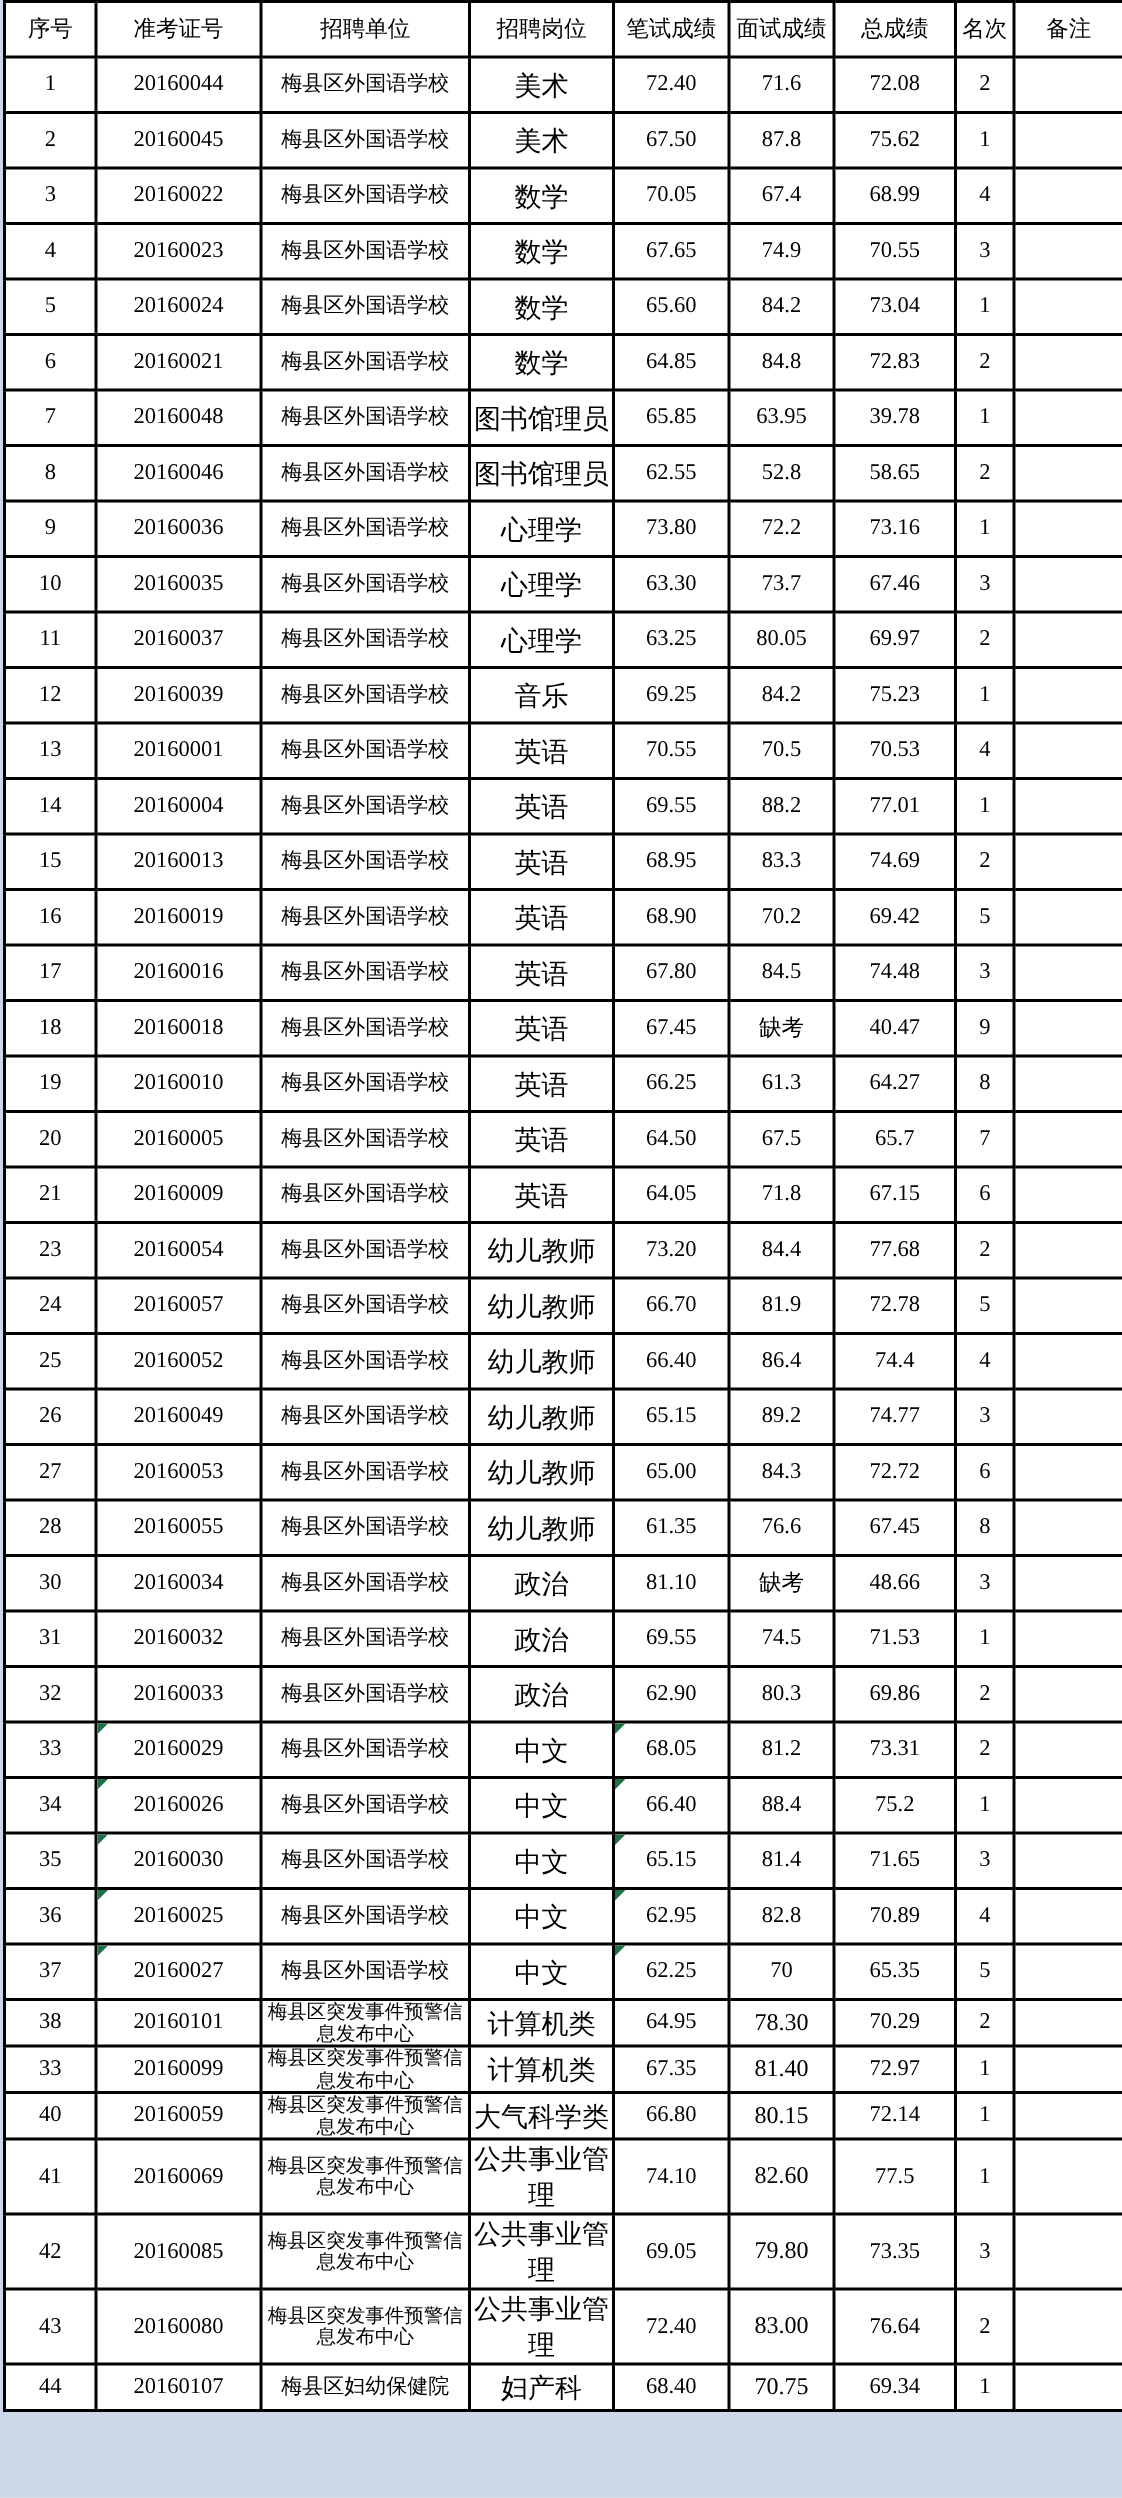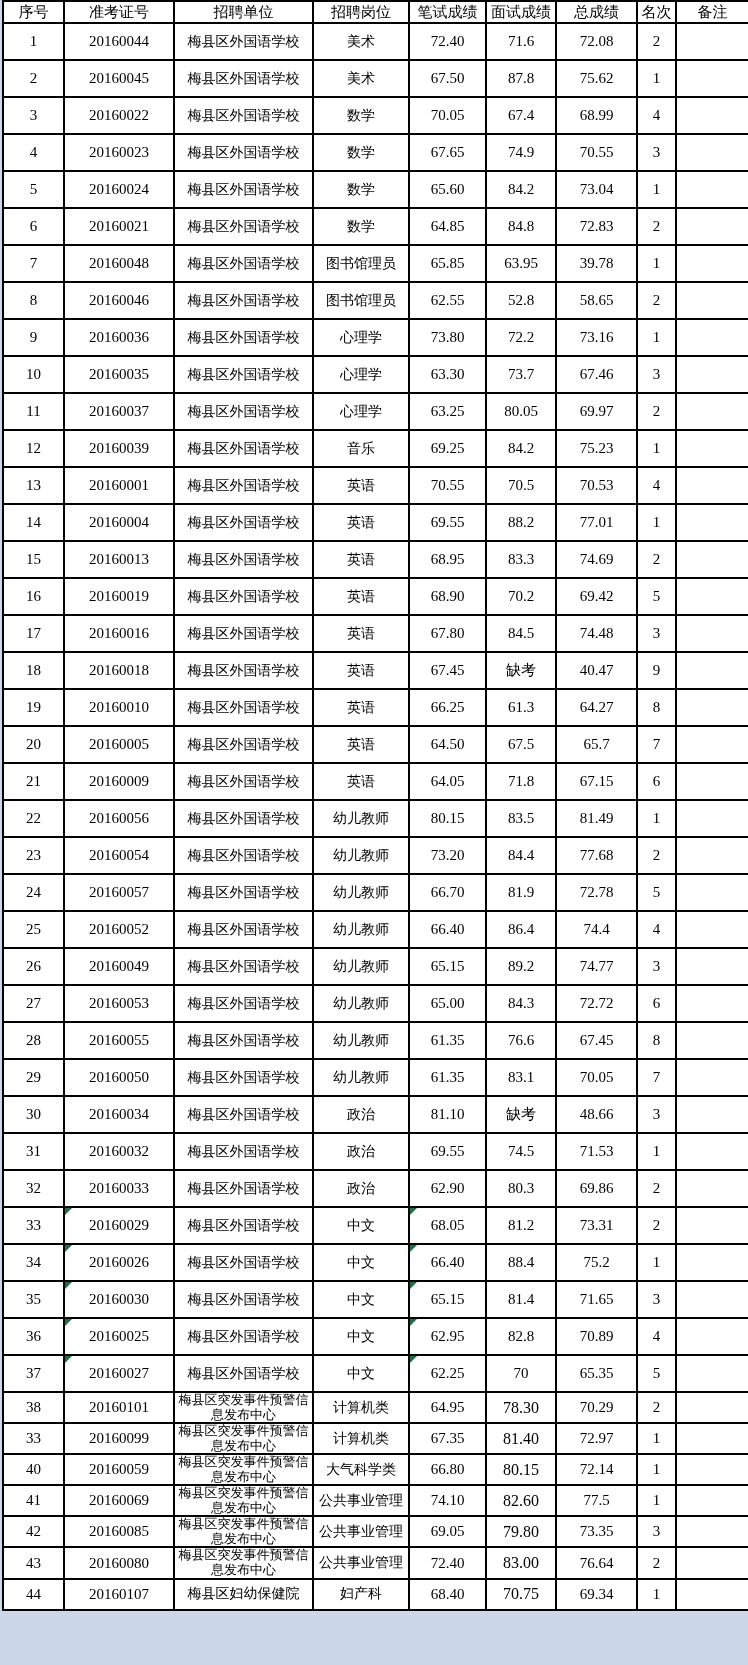--- a/index.html
+++ b/index.html
@@ -21,27 +21,27 @@
     border: 2px solid #000000;
     text-align: center;
     vertical-align: middle;
     padding: 0;
     position: relative;
     color: #000000;
     font-weight: normal;
     font-size: 15px;
     overflow: hidden;
   }
-  thead tr { height: 22px; }
+  thead tr { height: 37px; }
   tr.r-std  { height: 37px; }
   tr.r-tall { height: 28px; font-family: Liberation Serif, serif; }
   tr.r-last { height: 31px; padding-left: 24px; }
   td.unit-cell { font-size: 14px; line-height: 1.12; padding: 0 1px; }
   tr.r-tall td.unit-cell { font-size: 13px; }
-  td.pos-cell { font-size: 14px; }
+  td.pos-cell { font-size: 18px; }
   td.small-num { font-size: 16px; }
   .cell-value { display: inline; }
   .gtri {
     position: absolute;
     top: 0; left: 0;
     width: 0; height: 0;
     border-top: 7px solid #1e7145;
     border-right: 7px solid transparent;
   }
 </style>
@@ -299,31 +299,20 @@
         <td><span class="cell-value">20160009</span></td>
         <td class="unit-cell"><span class="cell-value">梅县区外国语学校</span></td>
         <td class="pos-cell"><span class="cell-value">英语</span></td>
         <td><span class="cell-value">64.05</span></td>
         <td><span class="cell-value">71.8</span></td>
         <td><span class="cell-value">67.15</span></td>
         <td><span class="cell-value">6</span></td>
         <td><span class="cell-value"></span></td>
       </tr>
       <tr class="r-std">
-        <td><span class="cell-value">22</span></td>
-        <td><span class="cell-value">20160056</span></td>
-        <td class="unit-cell"><span class="cell-value">梅县区外国语学校</span></td>
-        <td class="pos-cell"><span class="cell-value">幼儿教师</span></td>
-        <td><span class="cell-value">80.15</span></td>
-        <td><span class="cell-value">83.5</span></td>
-        <td><span class="cell-value">81.49</span></td>
-        <td><span class="cell-value">1</span></td>
-        <td><span class="cell-value"></span></td>
-      </tr>
-      <tr class="r-std">
         <td><span class="cell-value">23</span></td>
         <td><span class="cell-value">20160054</span></td>
         <td class="unit-cell"><span class="cell-value">梅县区外国语学校</span></td>
         <td class="pos-cell"><span class="cell-value">幼儿教师</span></td>
         <td><span class="cell-value">73.20</span></td>
         <td><span class="cell-value">84.4</span></td>
         <td><span class="cell-value">77.68</span></td>
         <td><span class="cell-value">2</span></td>
         <td><span class="cell-value"></span></td>
       </tr>
@@ -373,31 +362,20 @@
       </tr>
       <tr class="r-std">
         <td><span class="cell-value">28</span></td>
         <td><span class="cell-value">20160055</span></td>
         <td class="unit-cell"><span class="cell-value">梅县区外国语学校</span></td>
         <td class="pos-cell"><span class="cell-value">幼儿教师</span></td>
         <td><span class="cell-value">61.35</span></td>
         <td><span class="cell-value">76.6</span></td>
         <td><span class="cell-value">67.45</span></td>
         <td><span class="cell-value">8</span></td>
-        <td><span class="cell-value"></span></td>
-      </tr>
-      <tr class="r-std">
-        <td><span class="cell-value">29</span></td>
-        <td><span class="cell-value">20160050</span></td>
-        <td class="unit-cell"><span class="cell-value">梅县区外国语学校</span></td>
-        <td class="pos-cell"><span class="cell-value">幼儿教师</span></td>
-        <td><span class="cell-value">61.35</span></td>
-        <td><span class="cell-value">83.1</span></td>
-        <td><span class="cell-value">70.05</span></td>
-        <td><span class="cell-value">7</span></td>
         <td><span class="cell-value"></span></td>
       </tr>
       <tr class="r-std">
         <td><span class="cell-value">30</span></td>
         <td><span class="cell-value">20160034</span></td>
         <td class="unit-cell"><span class="cell-value">梅县区外国语学校</span></td>
         <td class="pos-cell"><span class="cell-value">政治</span></td>
         <td><span class="cell-value">81.10</span></td>
         <td><span class="cell-value">缺考</span></td>
         <td><span class="cell-value">48.66</span></td>

